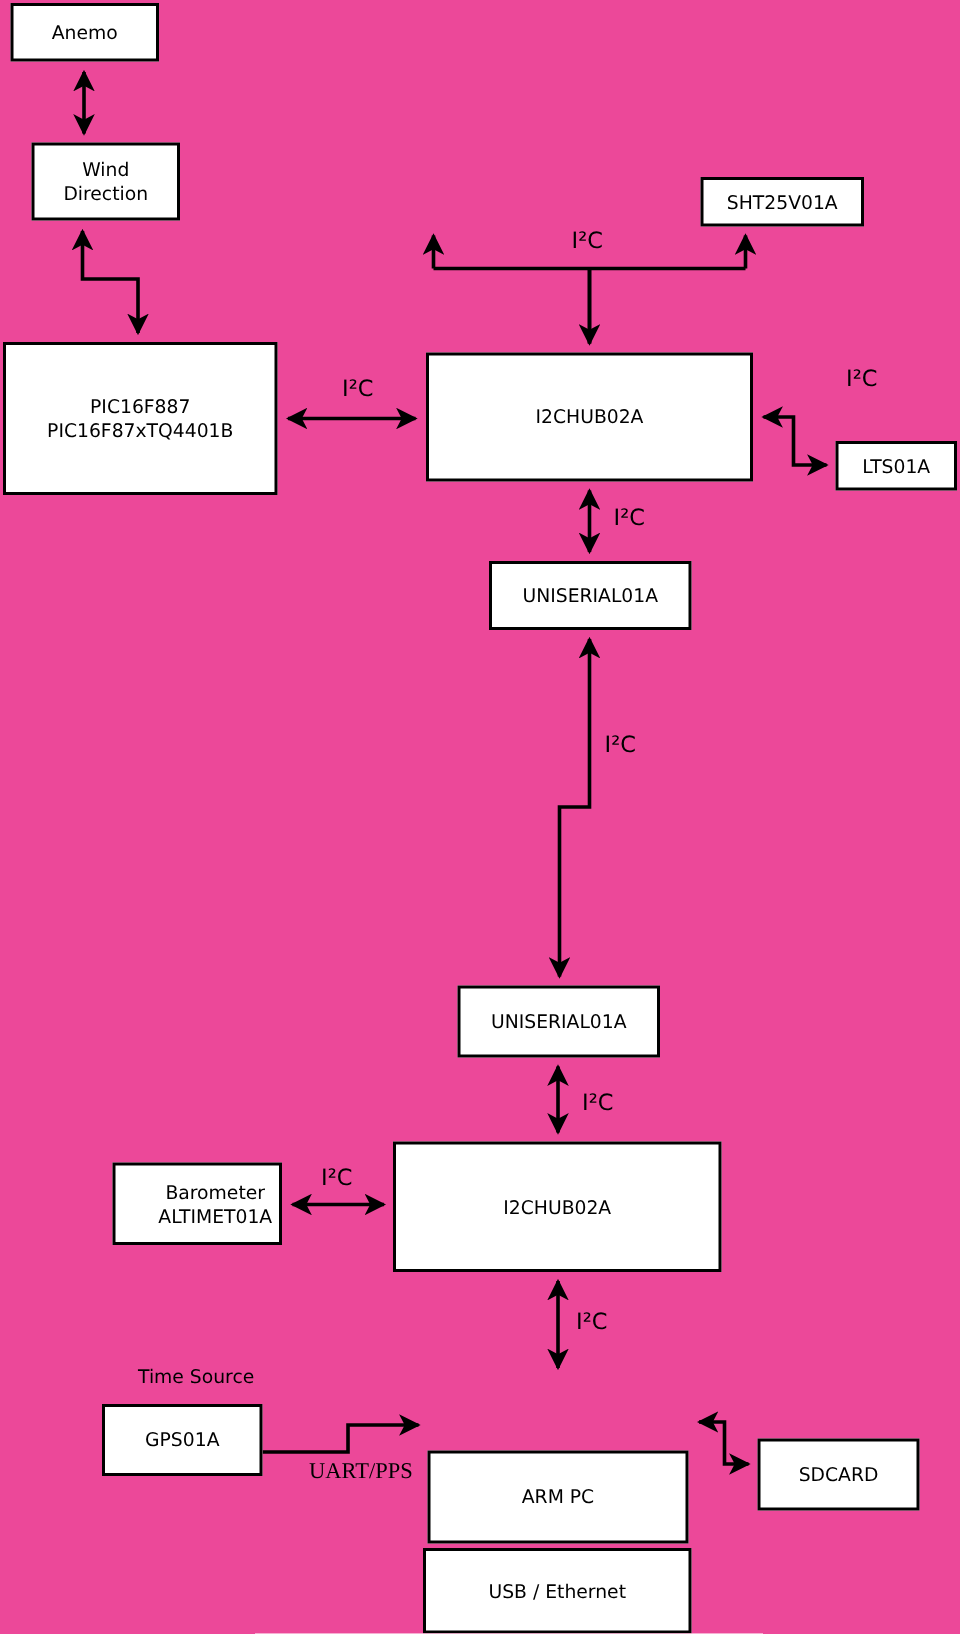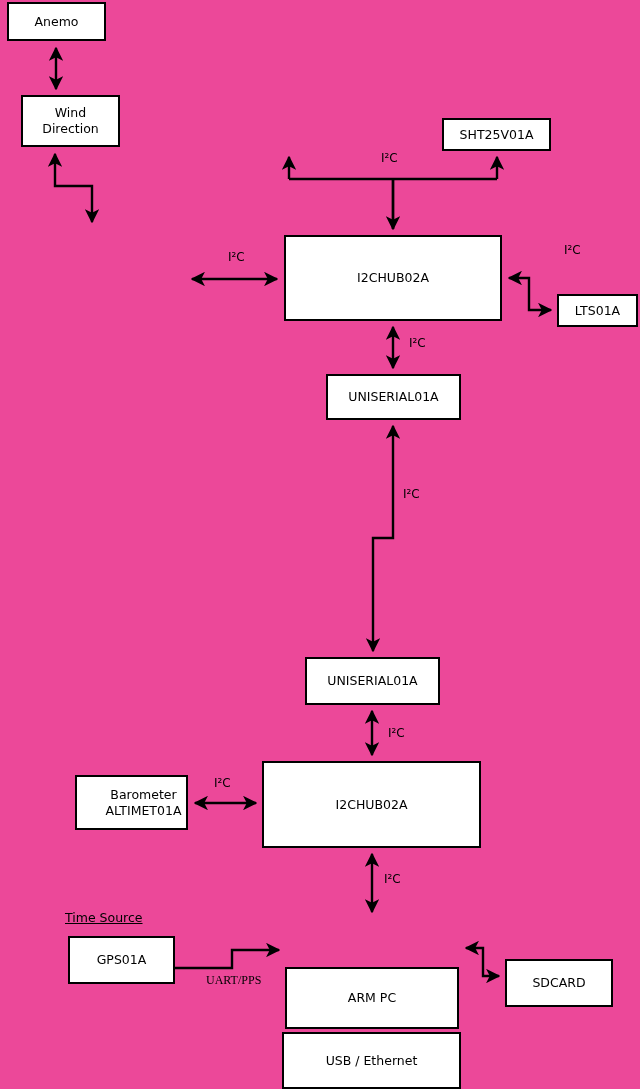--- a/index.html
+++ b/index.html
@@ -36,21 +36,21 @@
     color: #000000;
     font-size: 12.5px;
     line-height: 1.28;
     font-family: "DejaVu Sans", sans-serif;
     white-space: pre-line;
     z-index: 2;
   }
   .edge-label {
     position: absolute;
     color: #000000;
-    font-size: 12px;
+    font-size: 15px;
     font-family: "DejaVu Sans", sans-serif;
     white-space: nowrap;
     z-index: 3;
     background: transparent;
   }
   .free-label {
     position: absolute;
     color: #000000;
     font-size: 12.5px;
     font-family: "DejaVu Sans", sans-serif;
@@ -106,23 +106,25 @@
       <line x1="372" y1="986" x2="372" y2="1026" marker-start="url(#arrow-start)" marker-end="url(#arrow-end)"></line>
 
     </g>
   </svg>
 
   <div class="node-box" style="left:7px;  top:2px;   width:99px;  height:39px;">Anemo</div>
 
   <div class="node-box" style="left:21px;  top:95px;  width:99px;  height:52px;">Wind
 Direction</div>
 
+  <div class="node-box" style="left:2px;  top:228px; width:183px; height:102px;">PIC16F887
+PIC16F87xTQ4401B</div>
 
 
-  <div class="node-box" style="left:442px;top:118px; width:109px; height:33px;">SHT25V01A</div>
+  <div class="node-box" style="left:467px;top:118px; width:109px; height:33px;">SHT25V01A</div>
 
   <div class="node-box" style="left:284px;top:235px; width:218px; height:86px;">I2CHUB02A</div>
 
   <div class="node-box" style="left:557px;top:294px; width:81px;  height:33px;">LTS01A</div>
 
   <div class="node-box" style="left:326px;top:374px; width:135px; height:46px;">UNISERIAL01A</div>
 
   <div class="node-box" style="left:305px;top:657px; width:135px; height:48px;">UNISERIAL01A</div>
 
   <div class="node-box" style="left:262px;top:761px; width:219px; height:87px;">I2CHUB02A</div>
@@ -149,15 +151,15 @@
   <div class="edge-label" style="left:403px;top:487px;">I²C</div>
 
   <div class="edge-label" style="left:388px;top:726px;">I²C</div>
 
   <div class="edge-label" style="left:214px;top:776px;">I²C</div>
 
   <div class="edge-label" style="left:384px;top:872px;">I²C</div>
 
   <div class="edge-label" style="left:206px;top:973px;font-family:Liberation Serif, serif;">UART/PPS</div>
 
-  <div class="free-label" style="left:65px;top:910px;text-decoration:underline;">Time Source</div>
+  <div class="free-label" style="left:92px;top:910px;">Time Source</div>
 
 </div>
 
 </body></html>

